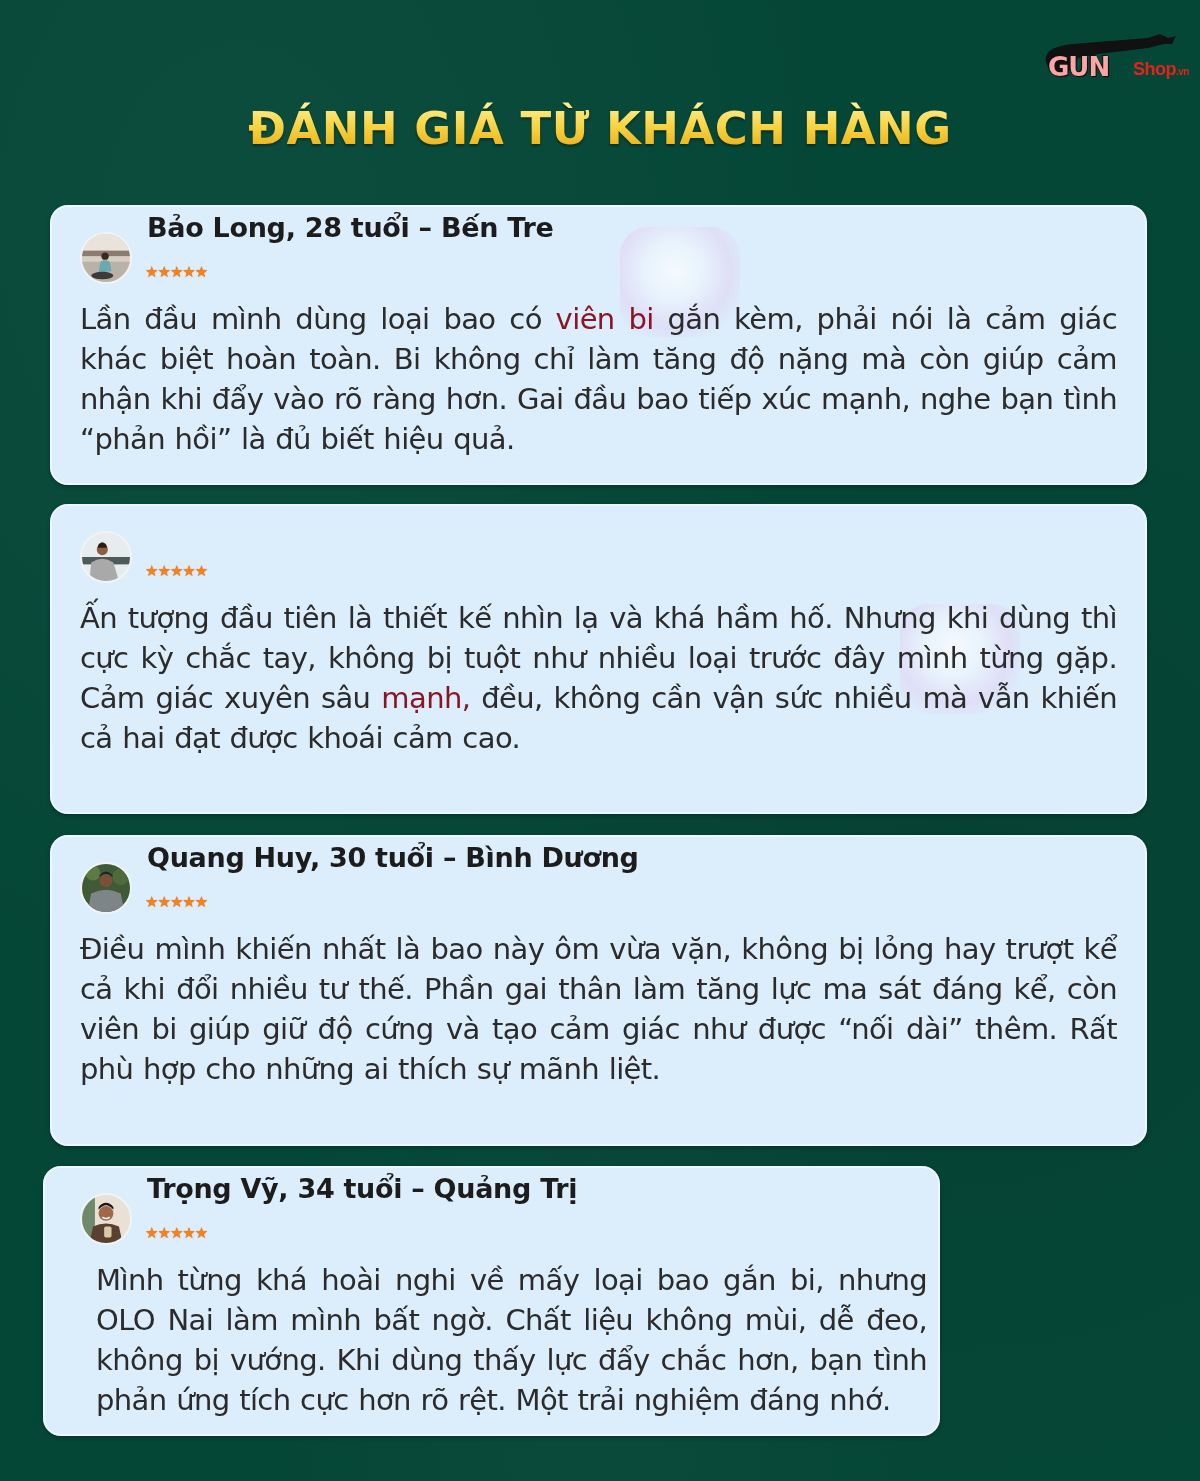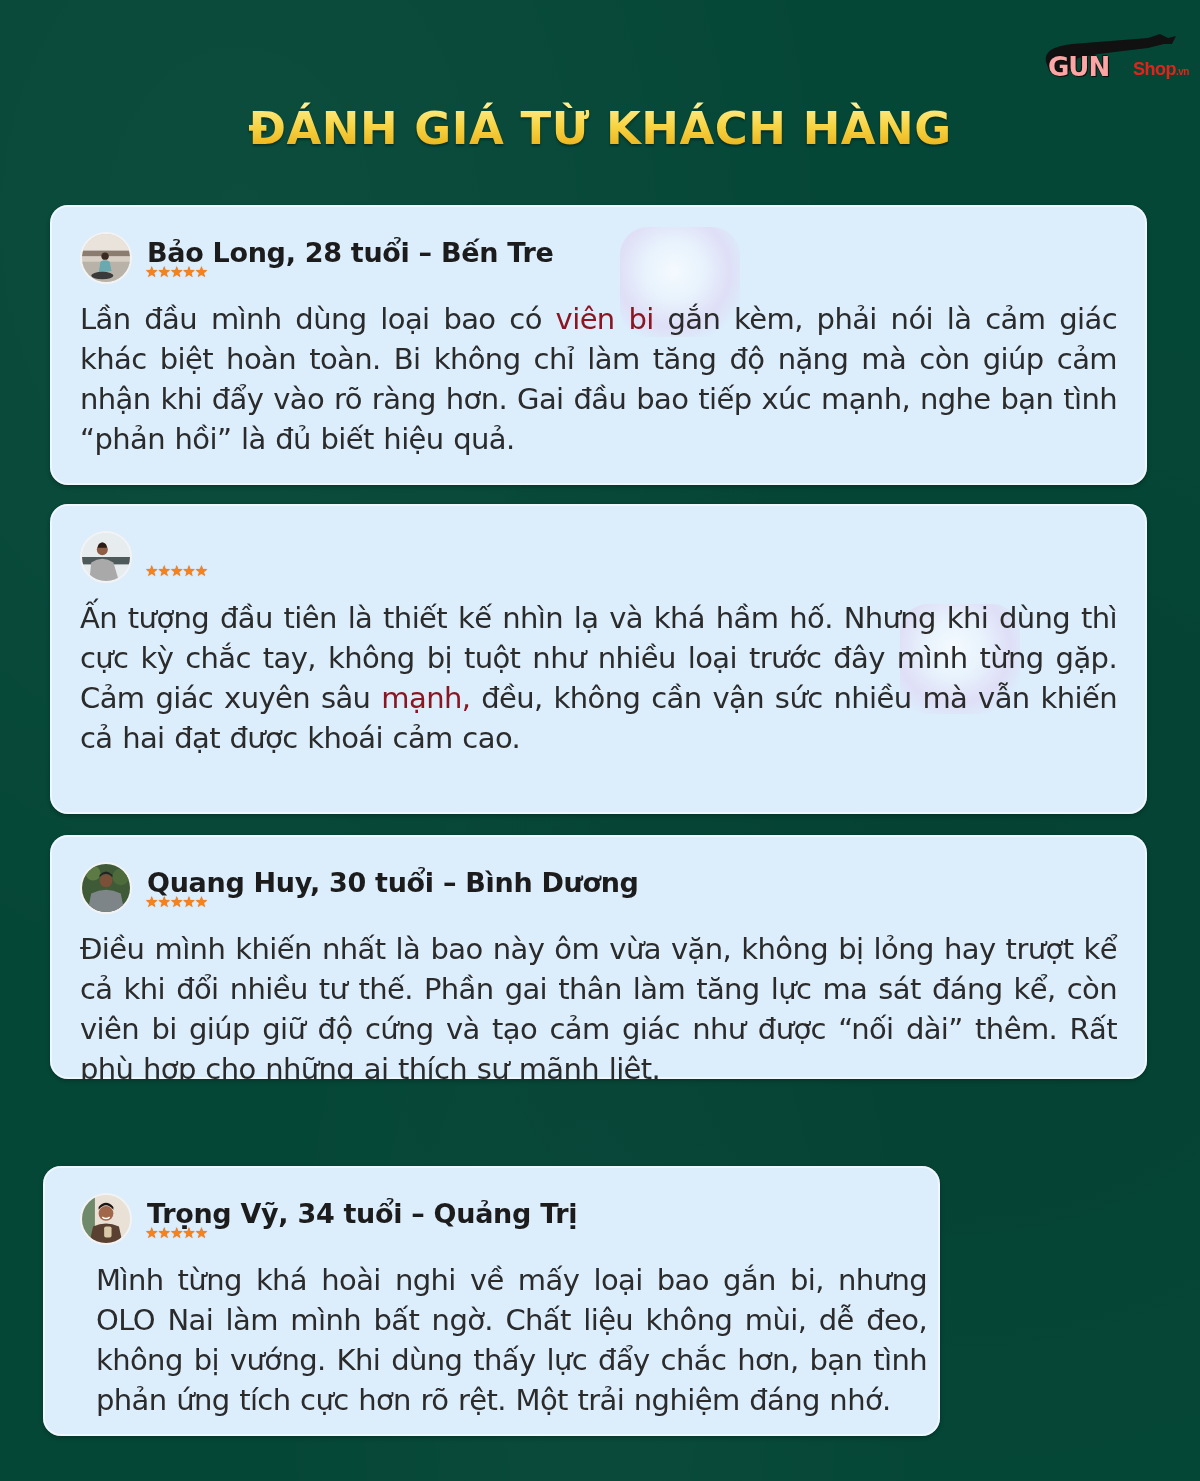--- a/index.html
+++ b/index.html
@@ -81,21 +81,21 @@
     width: 52px;
     height: 52px;
     border-radius: 50%;
     overflow: hidden;
     border: 2px solid #f3f3f3;
     box-sizing: border-box;
   }
   .card .name {
     position: absolute;
     left: 97px;
-    top: 32px;
+    top: 7px;
     font-family: "DejaVu Sans", sans-serif;
     font-weight: bold;
     font-size: 27px;
     color: #1c1c1c;
     white-space: nowrap;
     letter-spacing: -0.3px;
   }
   .card .stars {
     position: absolute;
     left: 95px;
@@ -168,21 +168,21 @@
       <rect y="26" width="52" height="8" fill="#4e5a5a"></rect>
       <circle cx="22" cy="18" r="6" fill="#8d5e45"></circle>
       <path d="M22 10 Q17 11 17 16 L27 16 Q27 11 22 10Z" fill="#2a1d16"></path>
       <path d="M8 52 L10 32 Q22 24 34 32 L40 52 Z" fill="#a9a9a9"></path>
     </svg>
   </div>
   <div class="stars">★★★★★</div>
   <div class="body"><span>Ấn tượng đầu tiên là thiết kế nhìn lạ và khá hầm hố. Nhưng khi dùng thì cực kỳ chắc tay, không bị tuột như nhiều loại trước đây mình từng gặp. Cảm giác xuyên sâu </span><span class="hl">mạnh,</span><span> đều, không cần vận sức nhiều mà vẫn khiến cả hai đạt được khoái cảm cao.</span></div>
 </div>
 
-<div class="card" style="left:50px; top:835px; width:1097px; height:244px;">
+<div class="card" style="left:50px; top:835px; width:1097px; height:311px;">
   <div class="avatar">
     <svg width="100%" height="100%" viewBox="0 0 52 52">
       <rect width="52" height="52" fill="#3f5a36"></rect>
       <circle cx="12" cy="10" r="8" fill="#5c7a44"></circle>
       <circle cx="42" cy="14" r="9" fill="#4d6b3b"></circle>
       <circle cx="26" cy="18" r="7" fill="#7a5038"></circle>
       <path d="M19 14 Q26 7 33 14 L33 12 Q26 4 19 12Z" fill="#222"></path>
       <path d="M6 52 L10 32 Q26 24 42 32 L46 52 Z" fill="#7d8588"></path>
     </svg>
   </div>

